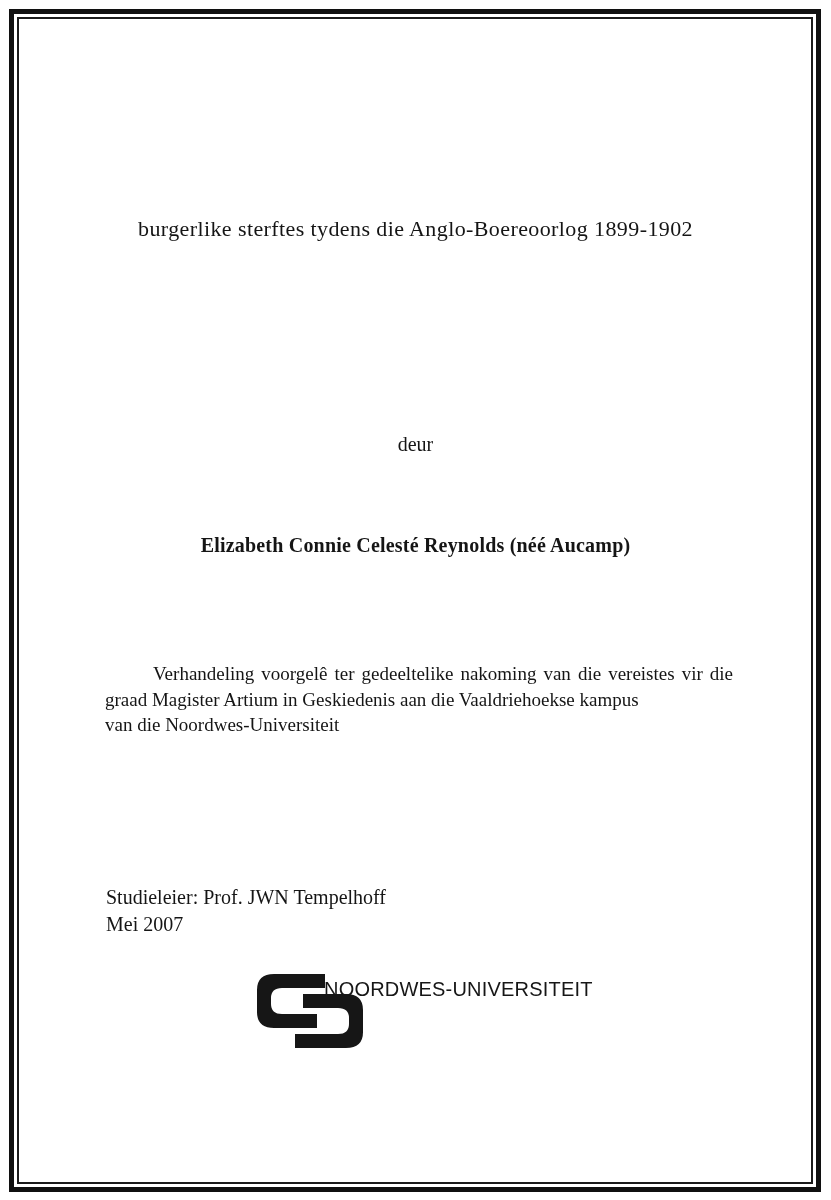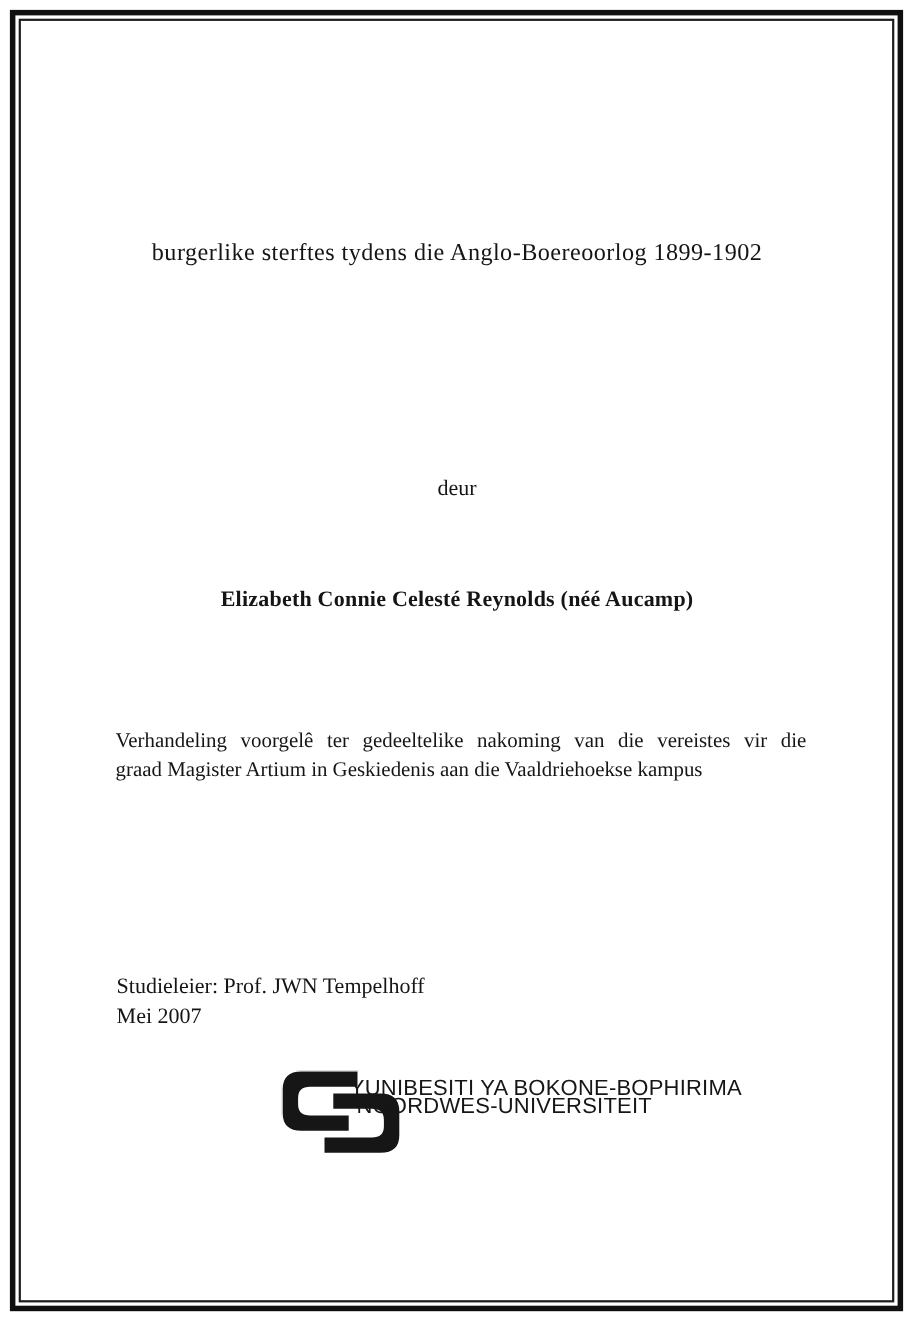--- a/index.html
+++ b/index.html
@@ -19,21 +19,21 @@
     border: 2px solid #1b1b1b;
   }
   .abs { position: absolute; }
   .center { left: 0; right: 0; text-align: center; }
 
   .title   { top: 207px; font-size: 22px; line-height: 44px; letter-spacing: 0.4px; }
   .byline  { top: 433px; font-size: 20px; }
   .author  { top: 534px; font-size: 20px; letter-spacing: 0.2px; font-weight: bold; }
 
   .statement { top: 661px; left: 105px; width: 628px; font-size: 19px; line-height: 25.5px; }
-  .statement .justified { text-align: justify; text-align-last: justify; }
+  .statement .justified { text-align: justify; text-align-last: justify; margin-left: 48px; }
   .em { }
 
   .supervisor { top: 886px; left: 106px; font-size: 20px; }
   .dateline   { top: 913px; left: 106px; font-size: 20px; }
 
   .logo { top: 973px; left: 256px; width: 340px; height: 82px; }
   .logo svg { position: absolute; left: 0; top: 0; }
   .logo-text {
     position: absolute; left: 62px; top: 8px;
     font-family: "Liberation Sans", "DejaVu Sans", sans-serif;
@@ -54,27 +54,27 @@
   <div>burgerlike sterftes tydens die Anglo-Boereoorlog 1899-1902</div>
 </div>
 
 <div class="abs center byline">deur</div>
 
 <div class="abs center author">Elizabeth Connie Celesté Reynolds (néé Aucamp)</div>
 
 <div class="abs statement">
   <div class="justified">Verhandeling voorgelê ter gedeeltelike nakoming van die vereistes vir die</div>
   <div><span>graad </span><span class="em">Magister Artium</span><span> in Geskiedenis aan die Vaaldriehoekse kampus</span></div>
+  <div>van die Noordwes-Universiteit</div>
 </div>
 
 <div class="abs supervisor">Studieleier: Prof. JWN Tempelhoff</div>
 <div class="abs dateline">Mei 2007</div>
 
 <div class="abs logo">
   <svg width="112" height="80" viewBox="0 0 112 80" xmlns="http://www.w3.org/2000/svg">
     <path d="M 70 0 L 18 0 Q 0 0 0 17 L 0 39 Q 0 56 18 56 L 62 56 L 62 40 L 26 40 Q 16 40 16 31 L 16 25 Q 16 16 26 16 L 70 16 Z" fill="#161616" stroke="#ffffff" stroke-width="2"></path>
     <path d="M 70 0 L 18 0 Q 0 0 0 17 L 0 39 Q 0 56 18 56 L 62 56 L 62 40 L 26 40 Q 16 40 16 31 L 16 25 Q 16 16 26 16 L 70 16 Z" fill="#161616" stroke="#ffffff" stroke-width="2" transform="translate(38,20) rotate(180 35 28)"></path>
   </svg>
   <div class="logo-text">
-    <div>YUNIBESITI YA BOKONE-BOPHIRIMA</div>
     <div class="lt3">NOORDWES-UNIVERSITEIT</div>
   </div>
 </div>
 
 </body></html>

